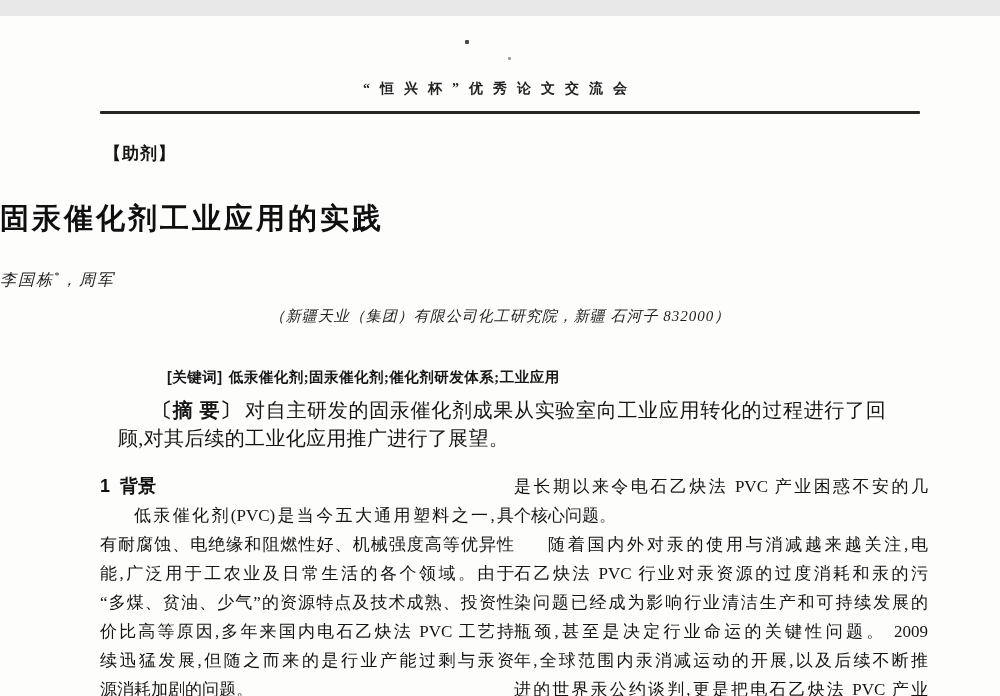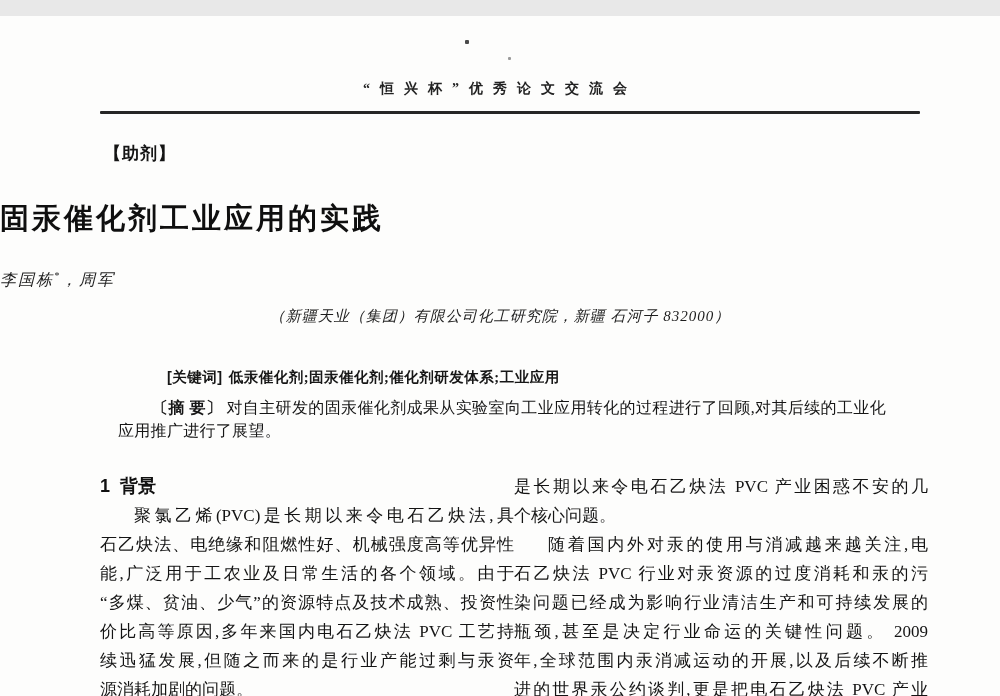--- a/index.html
+++ b/index.html
@@ -44,22 +44,22 @@
     text-align:center;font-style:italic;font-size:15px;color:#1d1d1d;
     letter-spacing:1px;
   }
   .keywords{
     position:absolute;left:167px;top:352px;
     font-size:14.5px;font-weight:600;color:#161616;letter-spacing:0.5px;
   }
   .keywords .kw-label{font-family:"Liberation Sans","DejaVu Sans",sans-serif;font-weight:bold;margin-right:6px;}
   .abstract{
     position:absolute;left:118px;top:380px;width:768px;
-    font-size:16px;font-weight:500;color:#161616;
-    line-height:23px;text-align:justify;text-indent:34px;
+    font-size:20px;font-weight:500;color:#161616;
+    line-height:28px;text-align:justify;text-indent:34px;
     letter-spacing:0.3px;
   }
   .abstract .ab-label{font-family:"Liberation Sans","DejaVu Sans",sans-serif;font-weight:bold;margin-right:4px;}
   .columns{
     position:absolute;left:100px;top:456px;width:838px;height:240px;
     overflow:hidden;display:flex;
   }
   .col{width:414px;font-size:17px;line-height:29px;color:#141414;}
   .bline{height:29px;text-align:justify;text-align-last:justify;overflow:hidden;}
   .bline.indent{padding-left:34px;}
@@ -93,22 +93,22 @@
 
   <div class="affiliation">（新疆天业（集团）有限公司化工研究院，新疆 石河子 832000）</div>
 
   <div class="keywords"><span class="kw-label">[关键词]</span><span>低汞催化剂;固汞催化剂;催化剂研发体系;工业应用</span></div>
 
   <div class="abstract"><span class="ab-label">〔摘  要〕</span><span>对自主研发的固汞催化剂成果从实验室向工业应用转化的过程进行了回顾,对其后续的工业化应用推广进行了展望。</span></div>
 
   <div class="columns">
     <div class="col">
         <div class="bline heading">1  背景</div>
-        <div class="bline indent">聚氯乙烯(PVC)是长期以来令电石乙炔法,具</div>
-        <div class="bline fill">石乙炔法、电绝缘和阻燃性好、机械强度高等优异性</div>
+        <div class="bline indent">低汞催化剂(PVC)是当今五大通用塑料之一,具</div>
+        <div class="bline fill">有耐腐蚀、电绝缘和阻燃性好、机械强度高等优异性</div>
         <div class="bline fill">能,广泛用于工农业及日常生活的各个领域。由于</div>
         <div class="bline fill">“多煤、贫油、少气”的资源特点及技术成熟、投资性</div>
         <div class="bline fill">价比高等原因,多年来国内电石乙炔法 PVC 工艺持</div>
         <div class="bline fill">续迅猛发展,但随之而来的是行业产能过剩与汞资</div>
         <div class="bline end">源消耗加剧的问题。</div>
         <div class="bline indent">目前,PVC 行业产能过剩比较显著。 2011 年我</div>
       </div>
     <div class="col">
         <div class="bline fill">是长期以来令电石乙炔法 PVC 产业困惑不安的几</div>
         <div class="bline end">个核心问题。</div>

